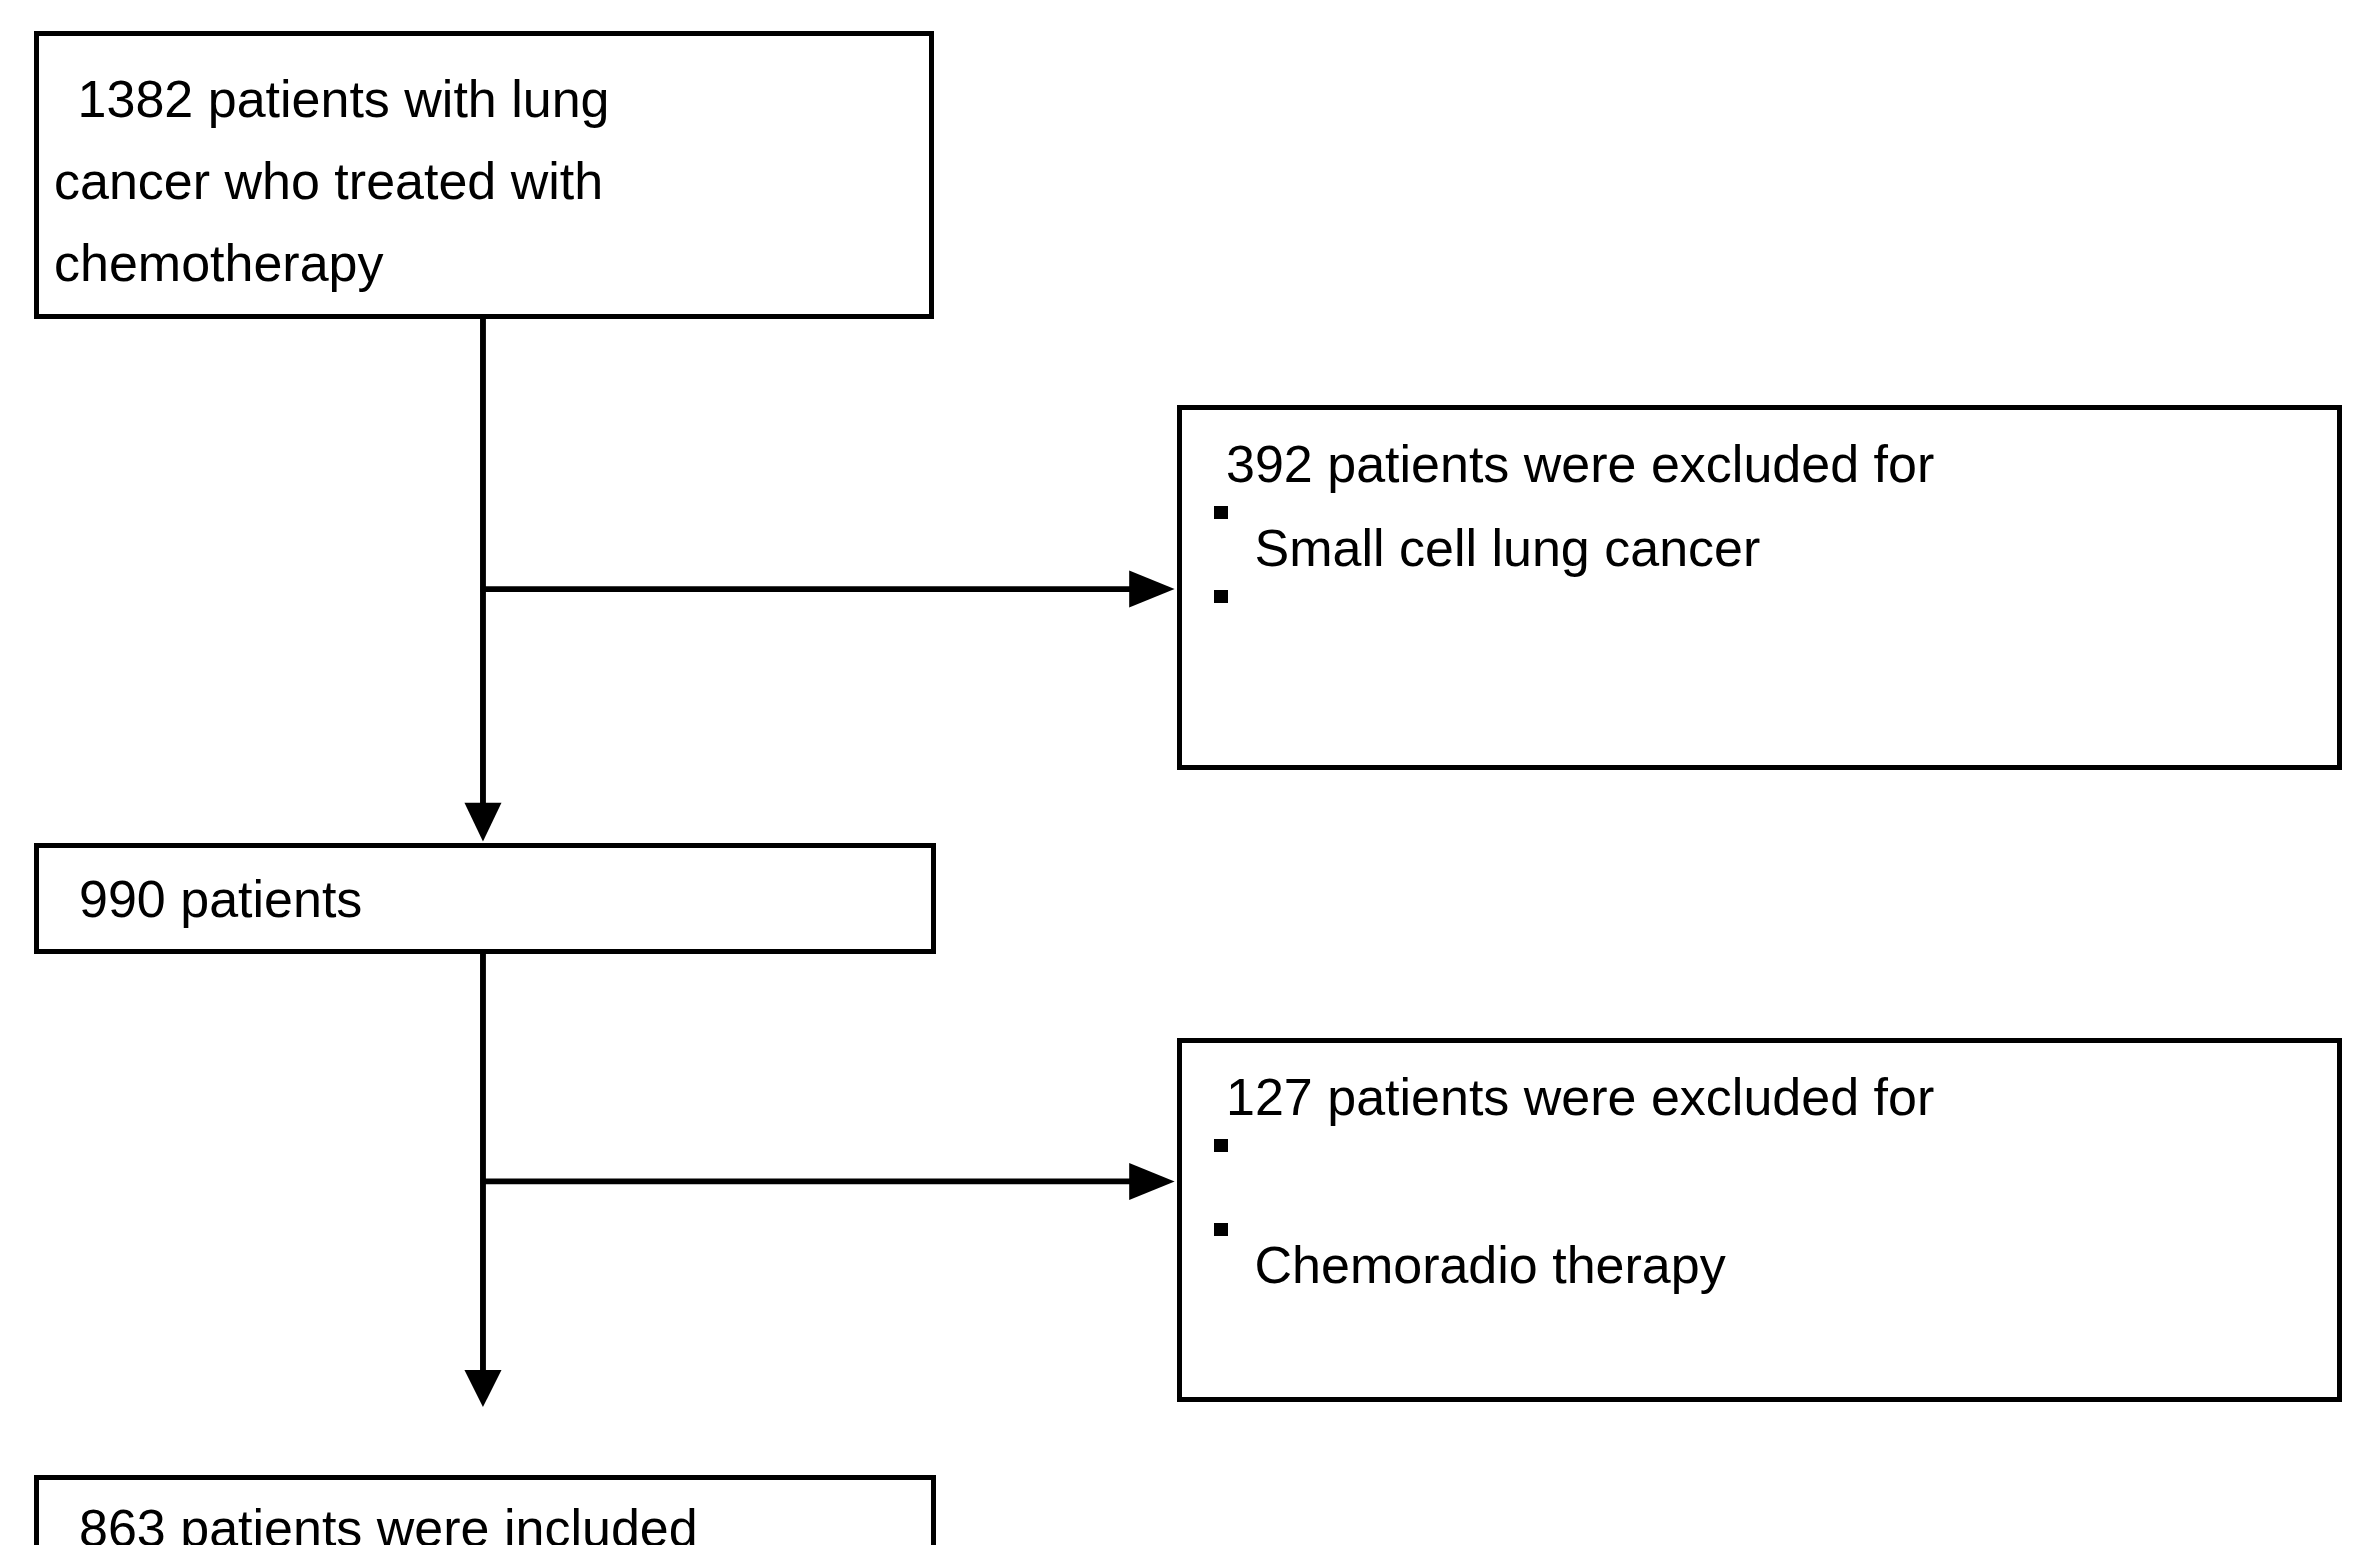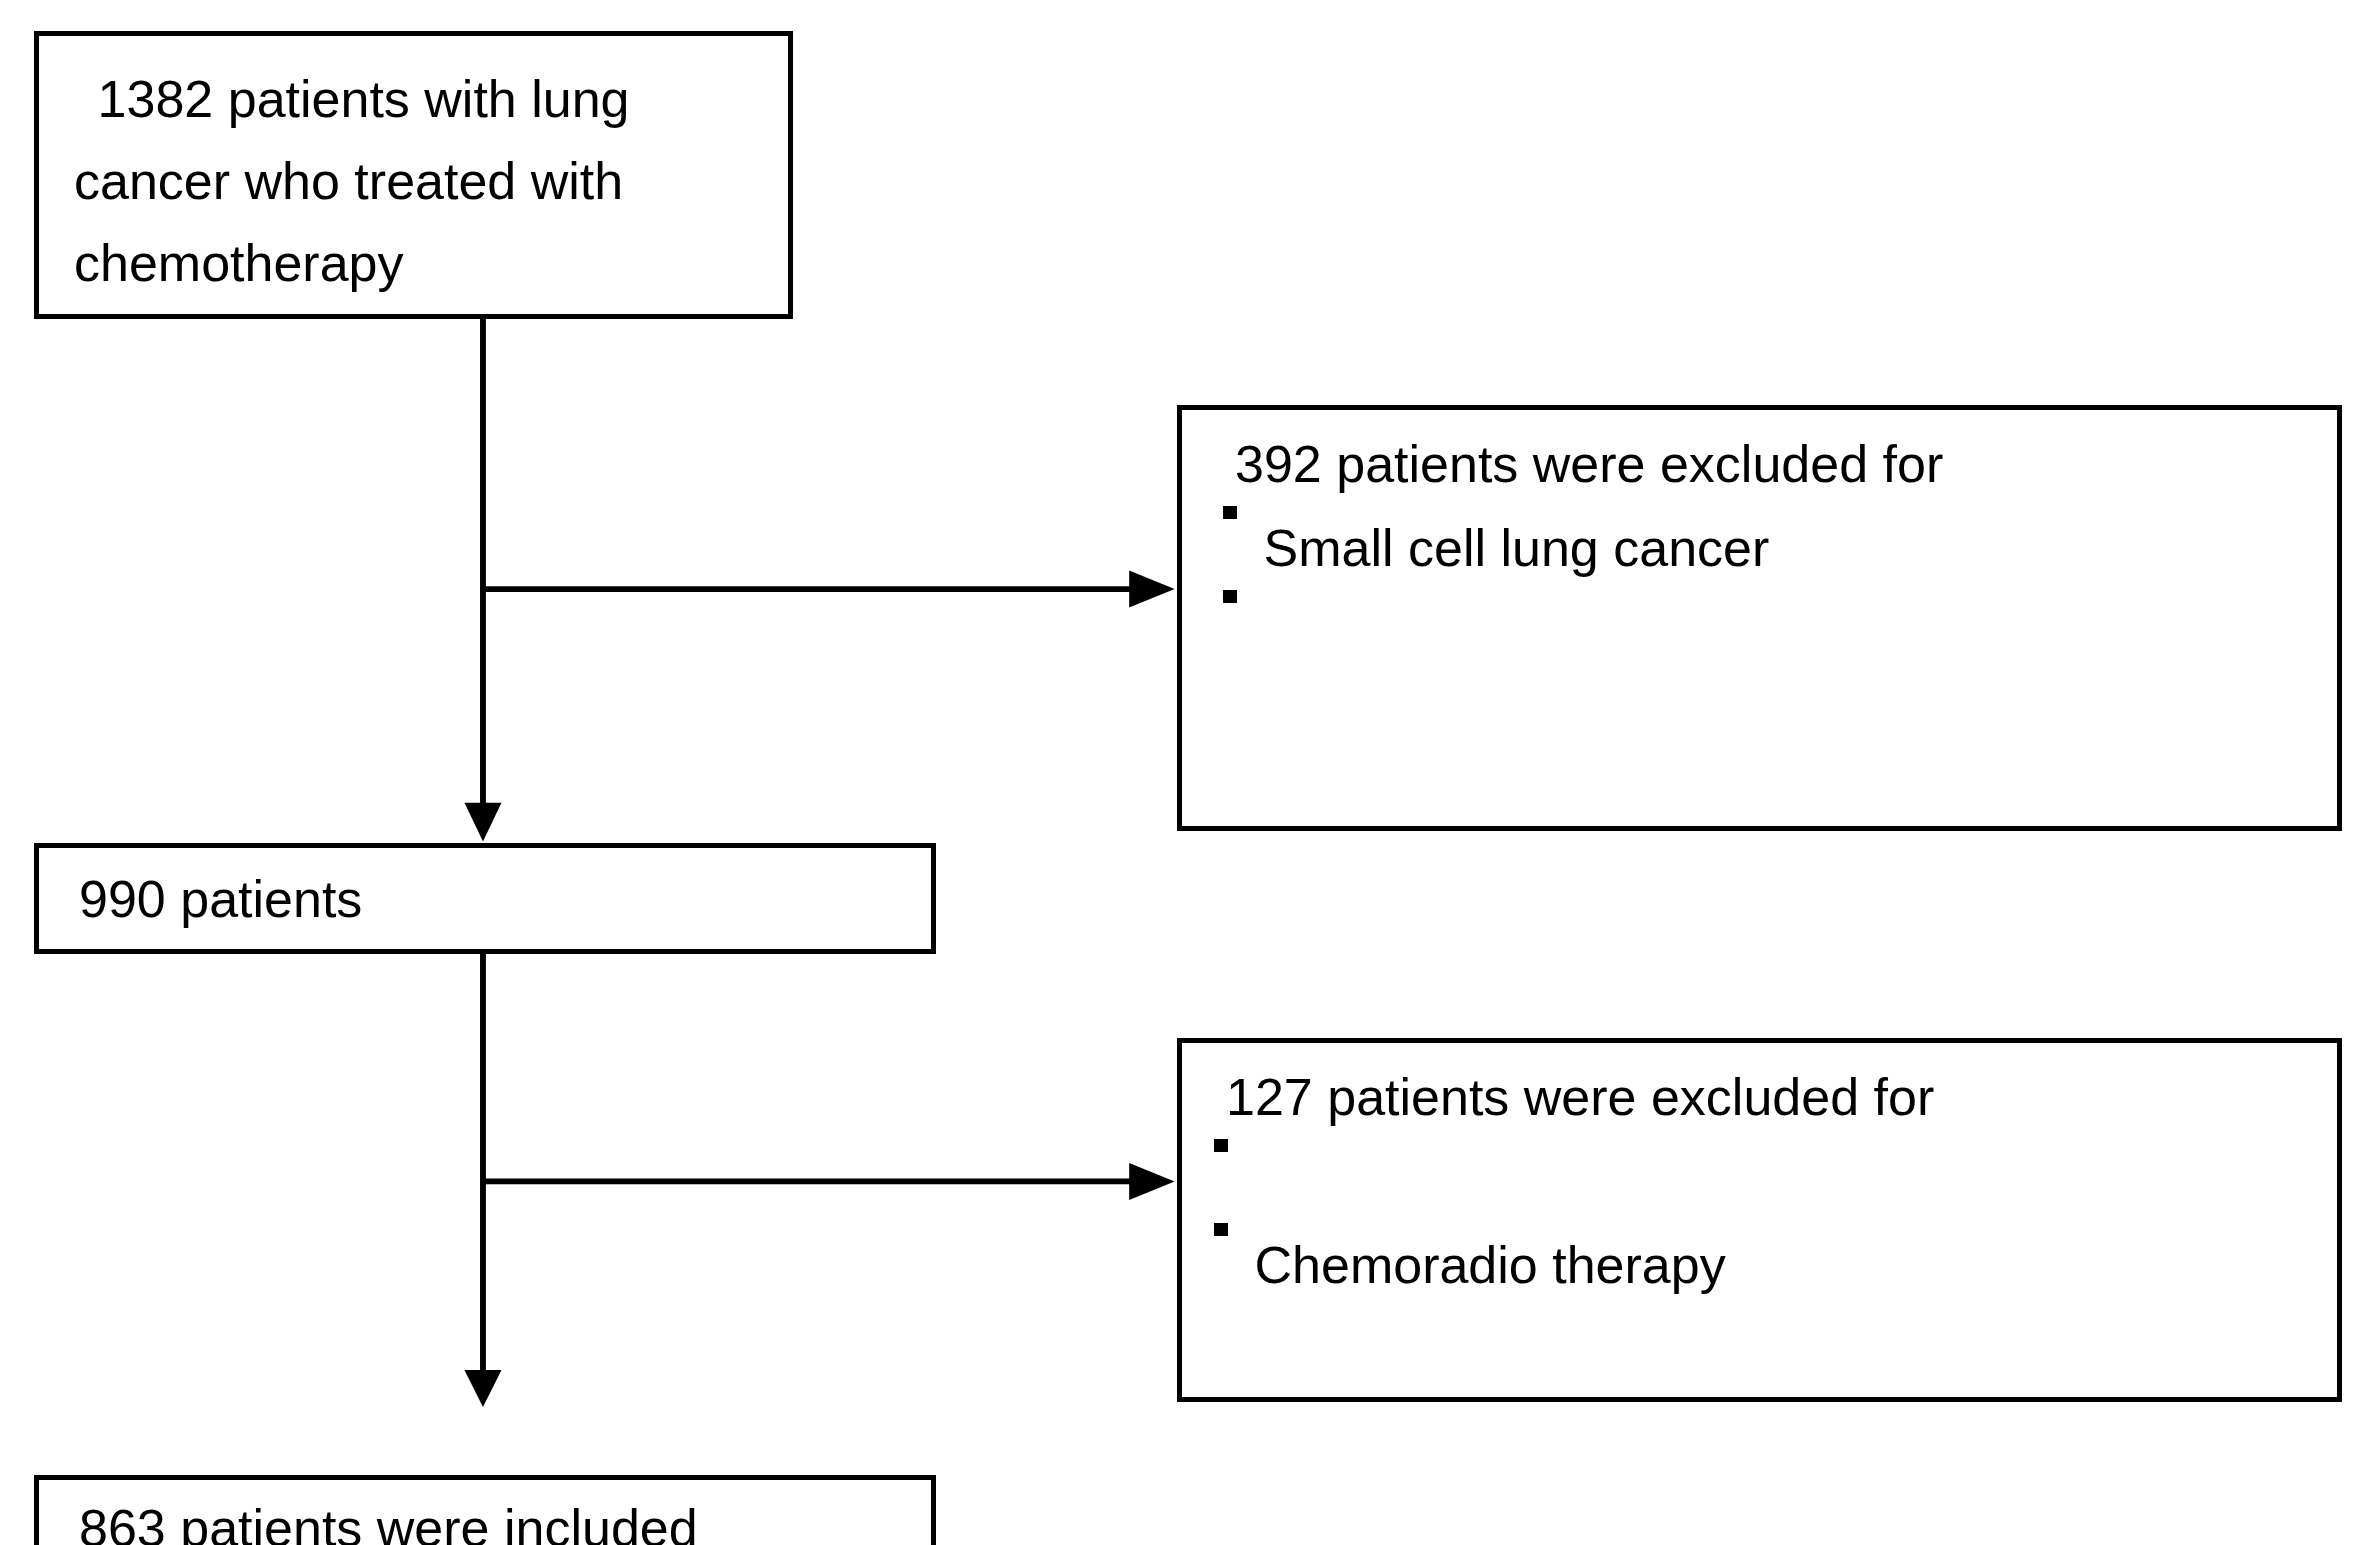--- a/index.html
+++ b/index.html
@@ -20,42 +20,41 @@
   }
   .box {
     position: absolute;
     background: #ffffff;
     border: 5.9px solid #000000;
     font-size: 52px;
     line-height: 82px;
   }
   .node-enrolled {
     left: 34px; top: 31px;
-    width: 759px; height: 288px;
-    padding: 22px 17px 0 35px;
+    width: 900px; height: 288px;
+    padding: 22px 17px 0 15px;
   }
   .node-enrolled .tline:first-child { text-indent: 23.6px; }
   .node-990 {
     left: 34px; top: 843px;
     width: 902px; height: 111px;
     display: flex; align-items: center;
     padding-left: 40px;
   }
   .node-included {
     left: 34px; top: 1475px;
     width: 902px; height: 106px;
     display: flex; align-items: center;
     padding-left: 40px;
   }
   .node-excl1 {
     left: 1177px; top: 405px;
-    width: 1165px; height: 426px;
+    width: 1165px; height: 365px;
     padding-top: 11.8px;
     line-height: 84px;
-    padding-left: 9px;
   }
   .node-excl2 {
     left: 1177px; top: 1038px;
     width: 1165px; height: 364px;
     padding-top: 11.8px;
     line-height: 84px;
   }
   .excl-title {
     height: 84px;
     display: flex; align-items: center;

